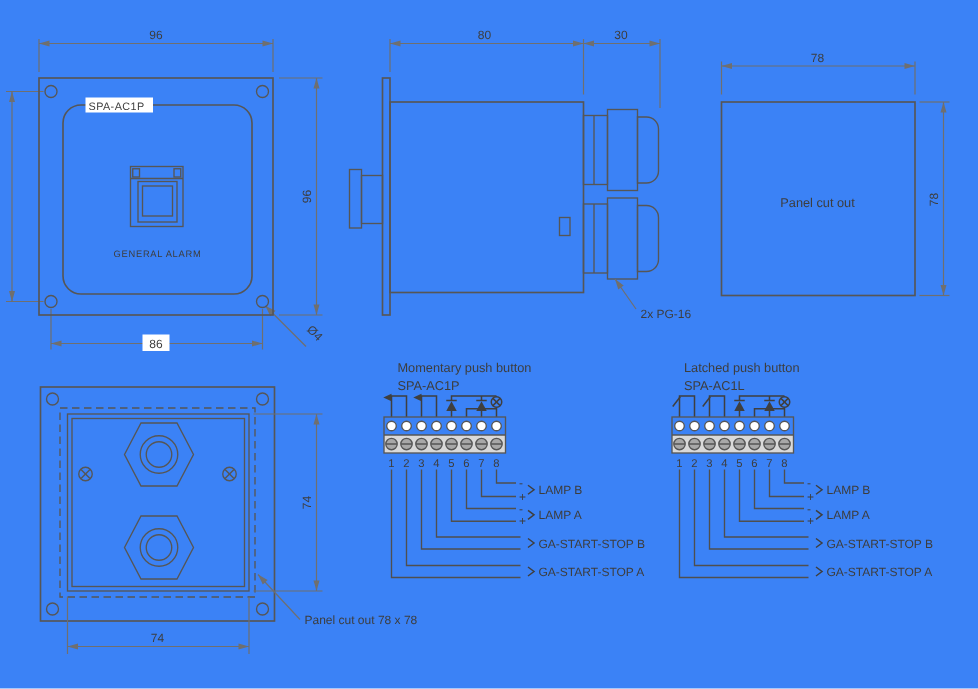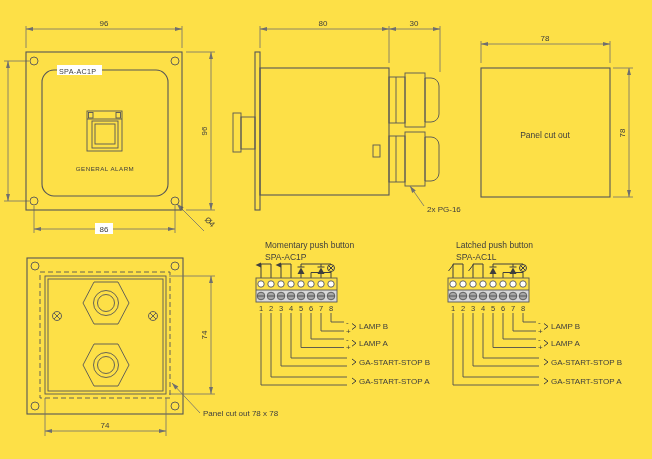--- a/index.html
+++ b/index.html
@@ -1,16 +1,16 @@
 <!DOCTYPE html>
 <html><head>
 <meta charset="utf-8">
 <style>
   html,body{margin:0;padding:0;background:#fff;}
-  #screen{position:relative;width:652px;height:459px;background:#fde047;overflow:hidden;
+  #screen{position:relative;width:652px;height:459px;background:#3b82f6;overflow:hidden;
           font-family:"Liberation Sans",sans-serif;}
   svg{position:absolute;overflow:visible;}
   text{font-family:"Liberation Sans",sans-serif;fill:#3d3d3d;}
   .obj{stroke:#565656;stroke-width:1.1;fill:none;}
   .obj2{stroke:#565656;stroke-width:0.9;fill:none;}
   .dash{stroke-dasharray:5 3;}
   .dimln{stroke:#6f6f6f;stroke-width:0.8;fill:none;}
   .arw{fill:#6f6f6f;stroke:none;}
   .mask{fill:#ffffff;stroke:none;}
   .wire{stroke:#4f4f4f;stroke-width:0.9;fill:none;}

